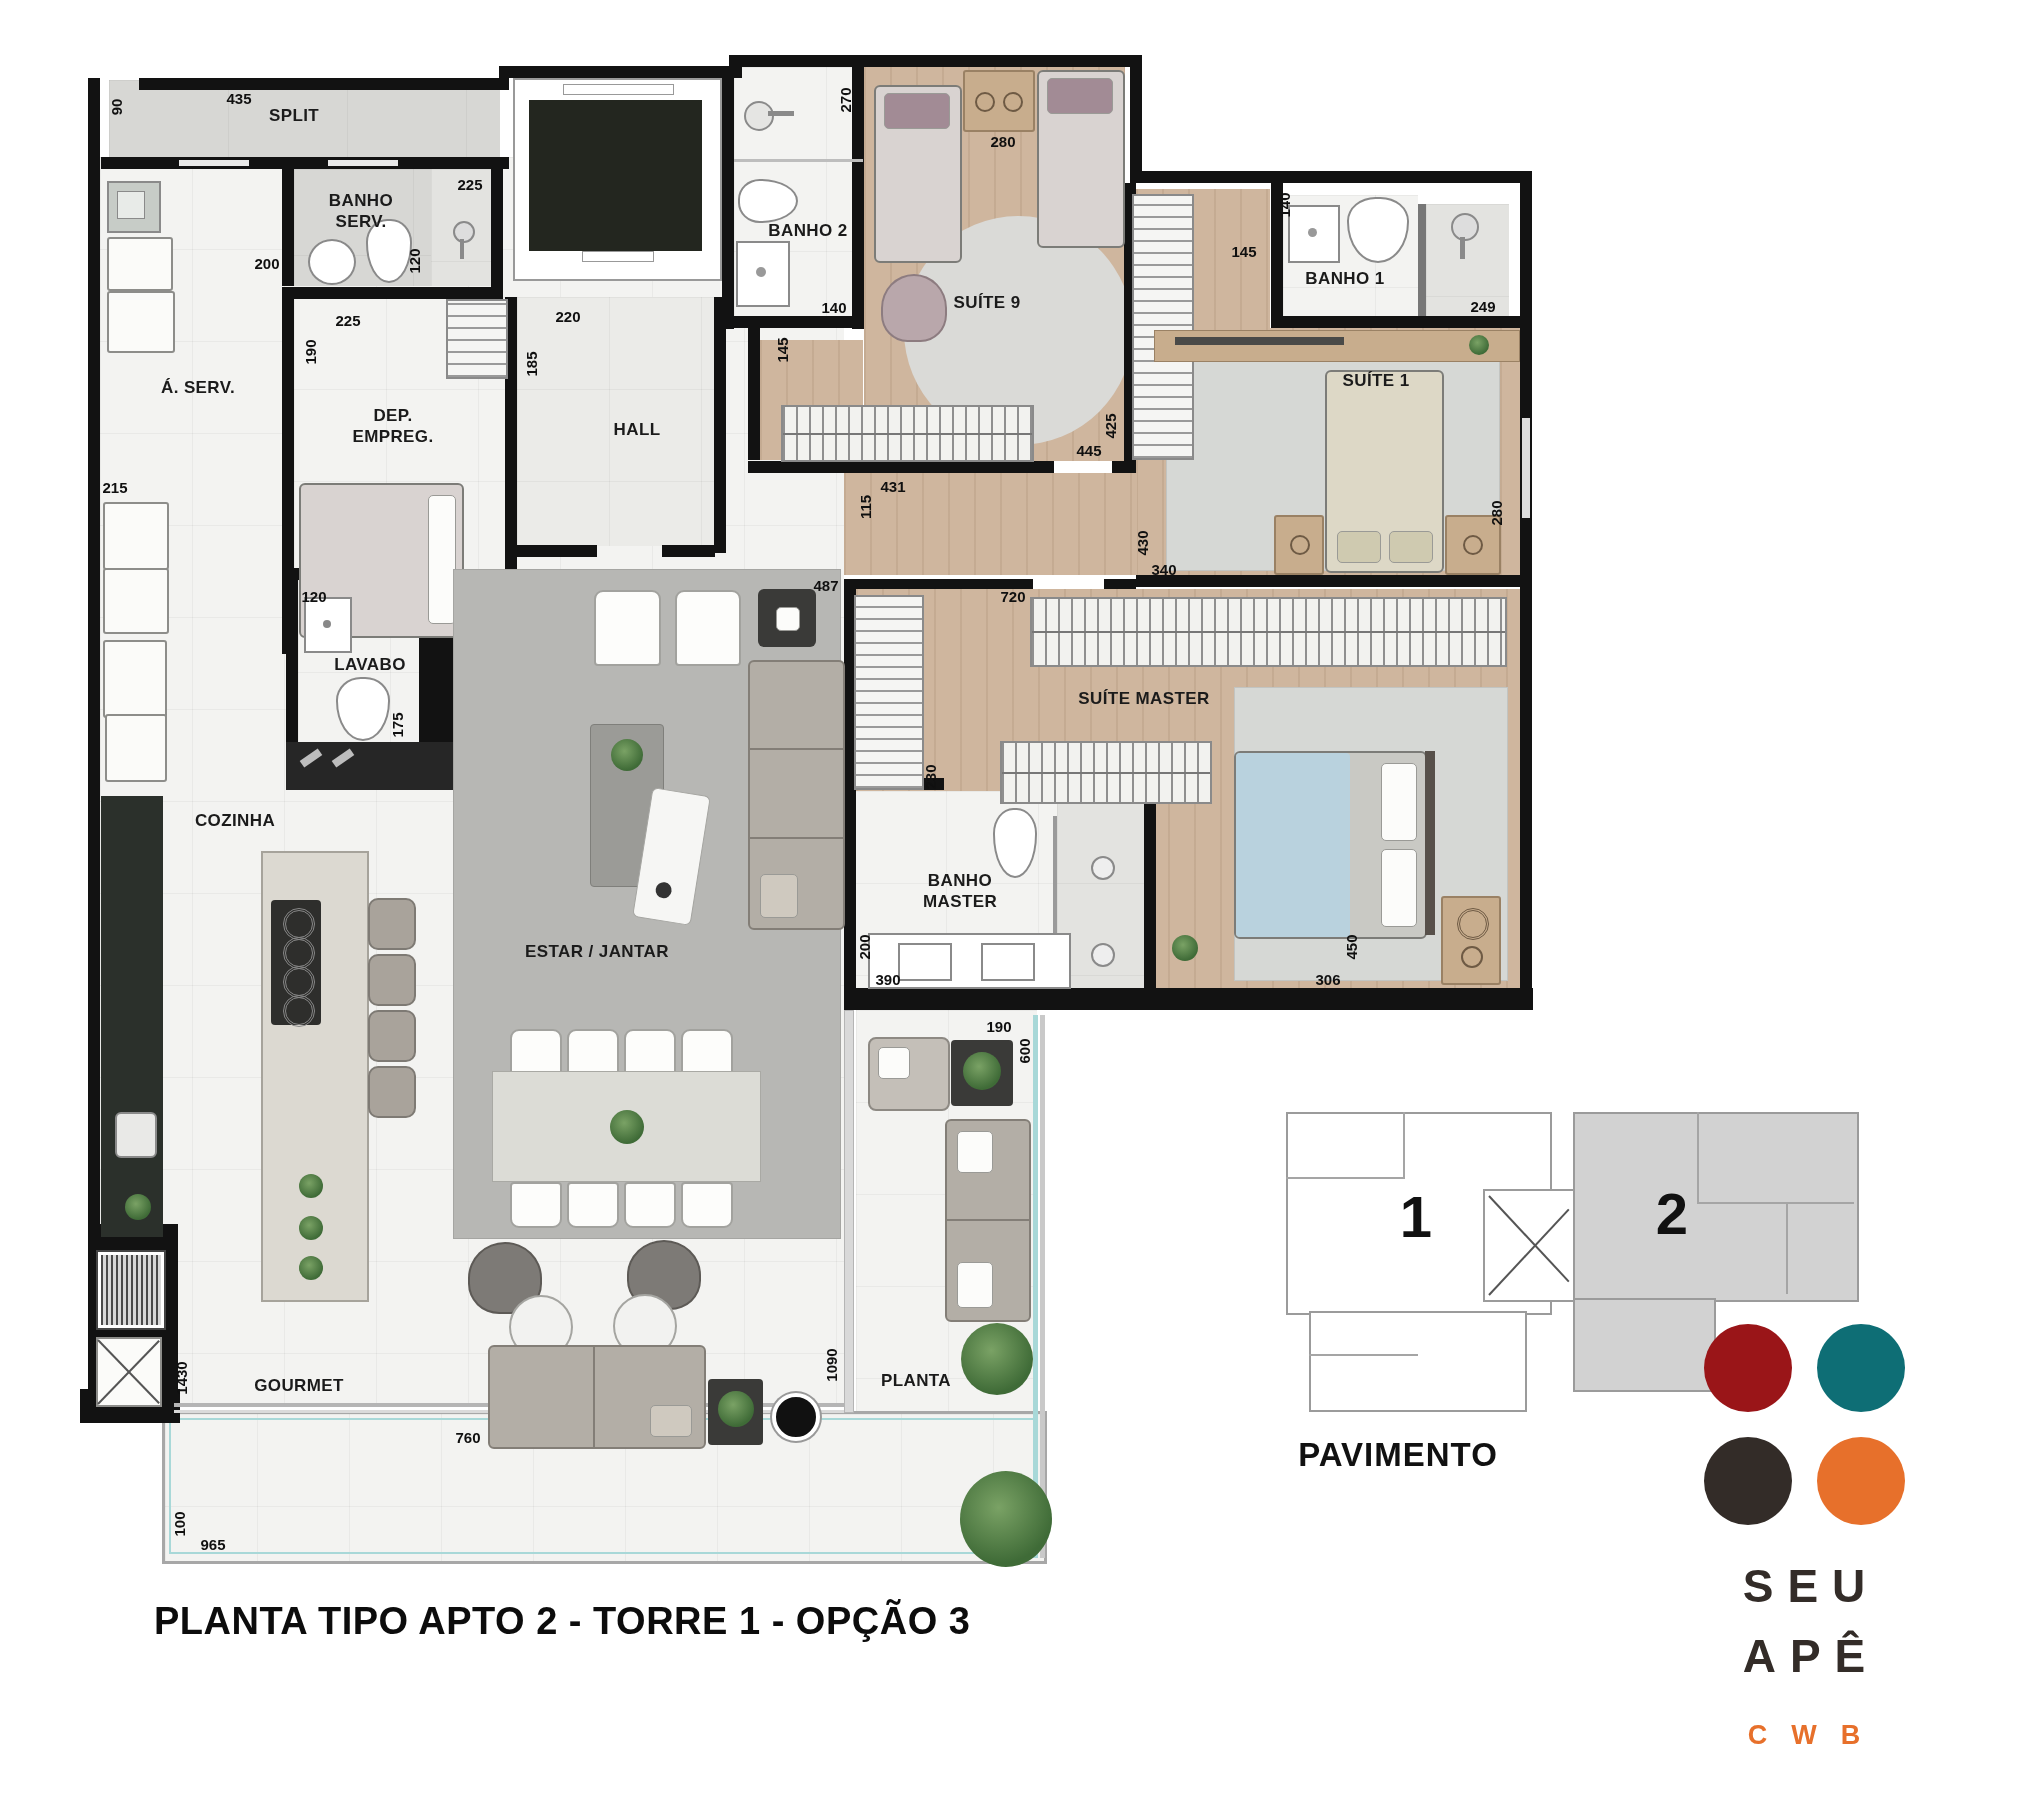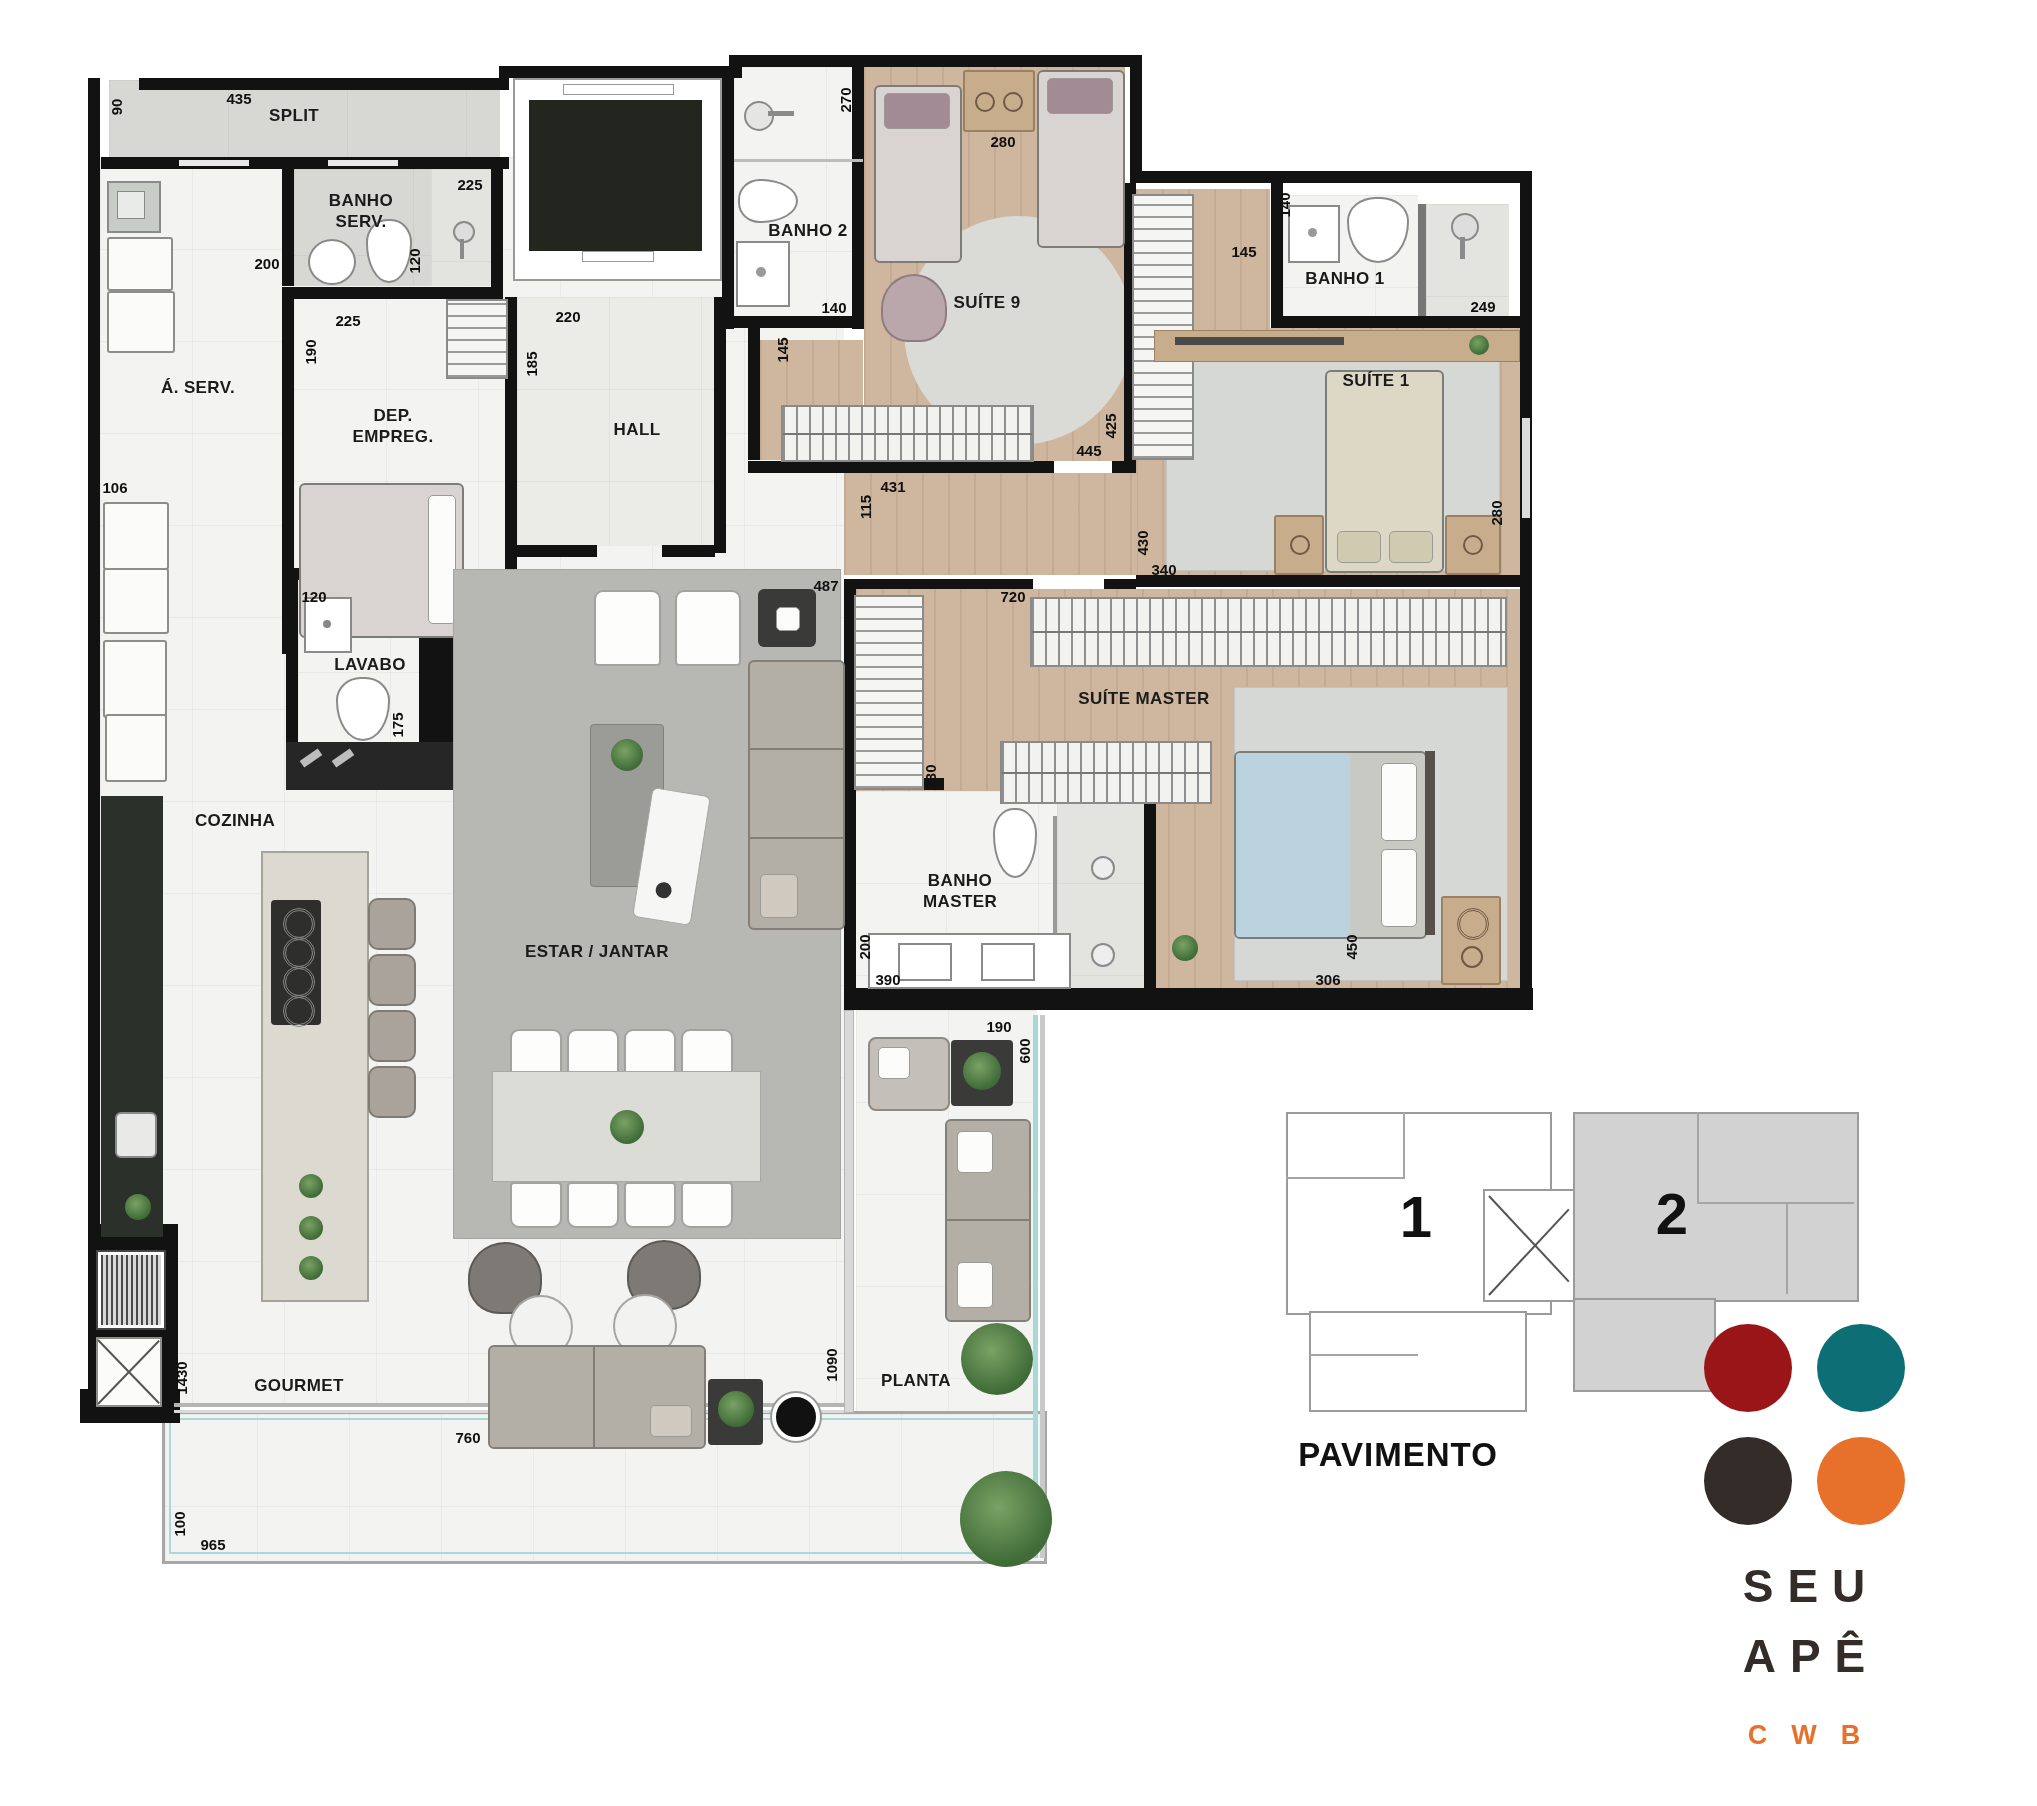--- a/index.html
+++ b/index.html
@@ -360,40 +360,41 @@
   <span class="dim" style="left:1003px;top:141px">280</span>
   <span class="dim v" style="left:782px;top:350px">145</span>
   <span class="dim v" style="left:1110px;top:426px">425</span>
   <span class="dim" style="left:1089px;top:450px">445</span>
   <span class="dim" style="left:893px;top:486px">431</span>
   <span class="dim v" style="left:865px;top:507px">115</span>
   <span class="dim v" style="left:1142px;top:543px">430</span>
   <span class="dim" style="left:1164px;top:569px">340</span>
   <span class="dim" style="left:826px;top:585px">487</span>
   <span class="dim" style="left:1013px;top:596px">720</span>
-  <span class="dim" style="left:115px;top:487px">106</span>
+  <span class="dim" style="left:115px;top:487px">215</span>
   <span class="dim" style="left:314px;top:596px">120</span>
   <span class="dim v" style="left:397px;top:725px">175</span>
   <span class="dim v" style="left:930px;top:777px">230</span>
   <span class="dim v" style="left:864px;top:947px">200</span>
   <span class="dim" style="left:888px;top:979px">390</span>
   <span class="dim v" style="left:1351px;top:947px">450</span>
   <span class="dim" style="left:1328px;top:979px">306</span>
   <span class="dim v" style="left:1284px;top:205px">140</span>
   <span class="dim" style="left:1244px;top:251px">145</span>
   <span class="dim" style="left:1483px;top:306px">249</span>
   <span class="dim v" style="left:1496px;top:513px">280</span>
   <span class="dim" style="left:999px;top:1026px">190</span>
   <span class="dim v" style="left:1024px;top:1051px">600</span>
   <span class="dim v" style="left:831px;top:1365px">1090</span>
   <span class="dim v" style="left:181px;top:1378px">1430</span>
   <span class="dim" style="left:468px;top:1437px">760</span>
   <span class="dim v" style="left:179px;top:1524px">100</span>
   <span class="dim" style="left:213px;top:1544px">965</span>
 
+  <div id="title">PLANTA TIPO APTO 2 - TORRE 1 - OPÇÃO 3</div>
 
   <div class="abs" style="left:1279px;top:1107px;width:577px;height:308px">
     <div class="kp" style="left:7px;top:5px;width:262px;height:199px"></div>
     <div class="kp" style="left:30px;top:204px;width:214px;height:97px"></div>
     <div class="kpl" style="left:7px;top:70px;width:119px;height:2px"></div>
     <div class="kpl" style="left:124px;top:5px;width:2px;height:67px"></div>
     <div class="kpl" style="left:30px;top:247px;width:109px;height:2px"></div>
     <div class="kp" style="left:204px;top:82px;width:90px;height:109px">
       <div class="xline" style="left:4px;top:4px;width:117px;transform:rotate(47deg)"></div>
       <div class="xline" style="left:4px;bottom:4px;width:117px;transform:rotate(-47deg);transform-origin:0 50%"></div>

